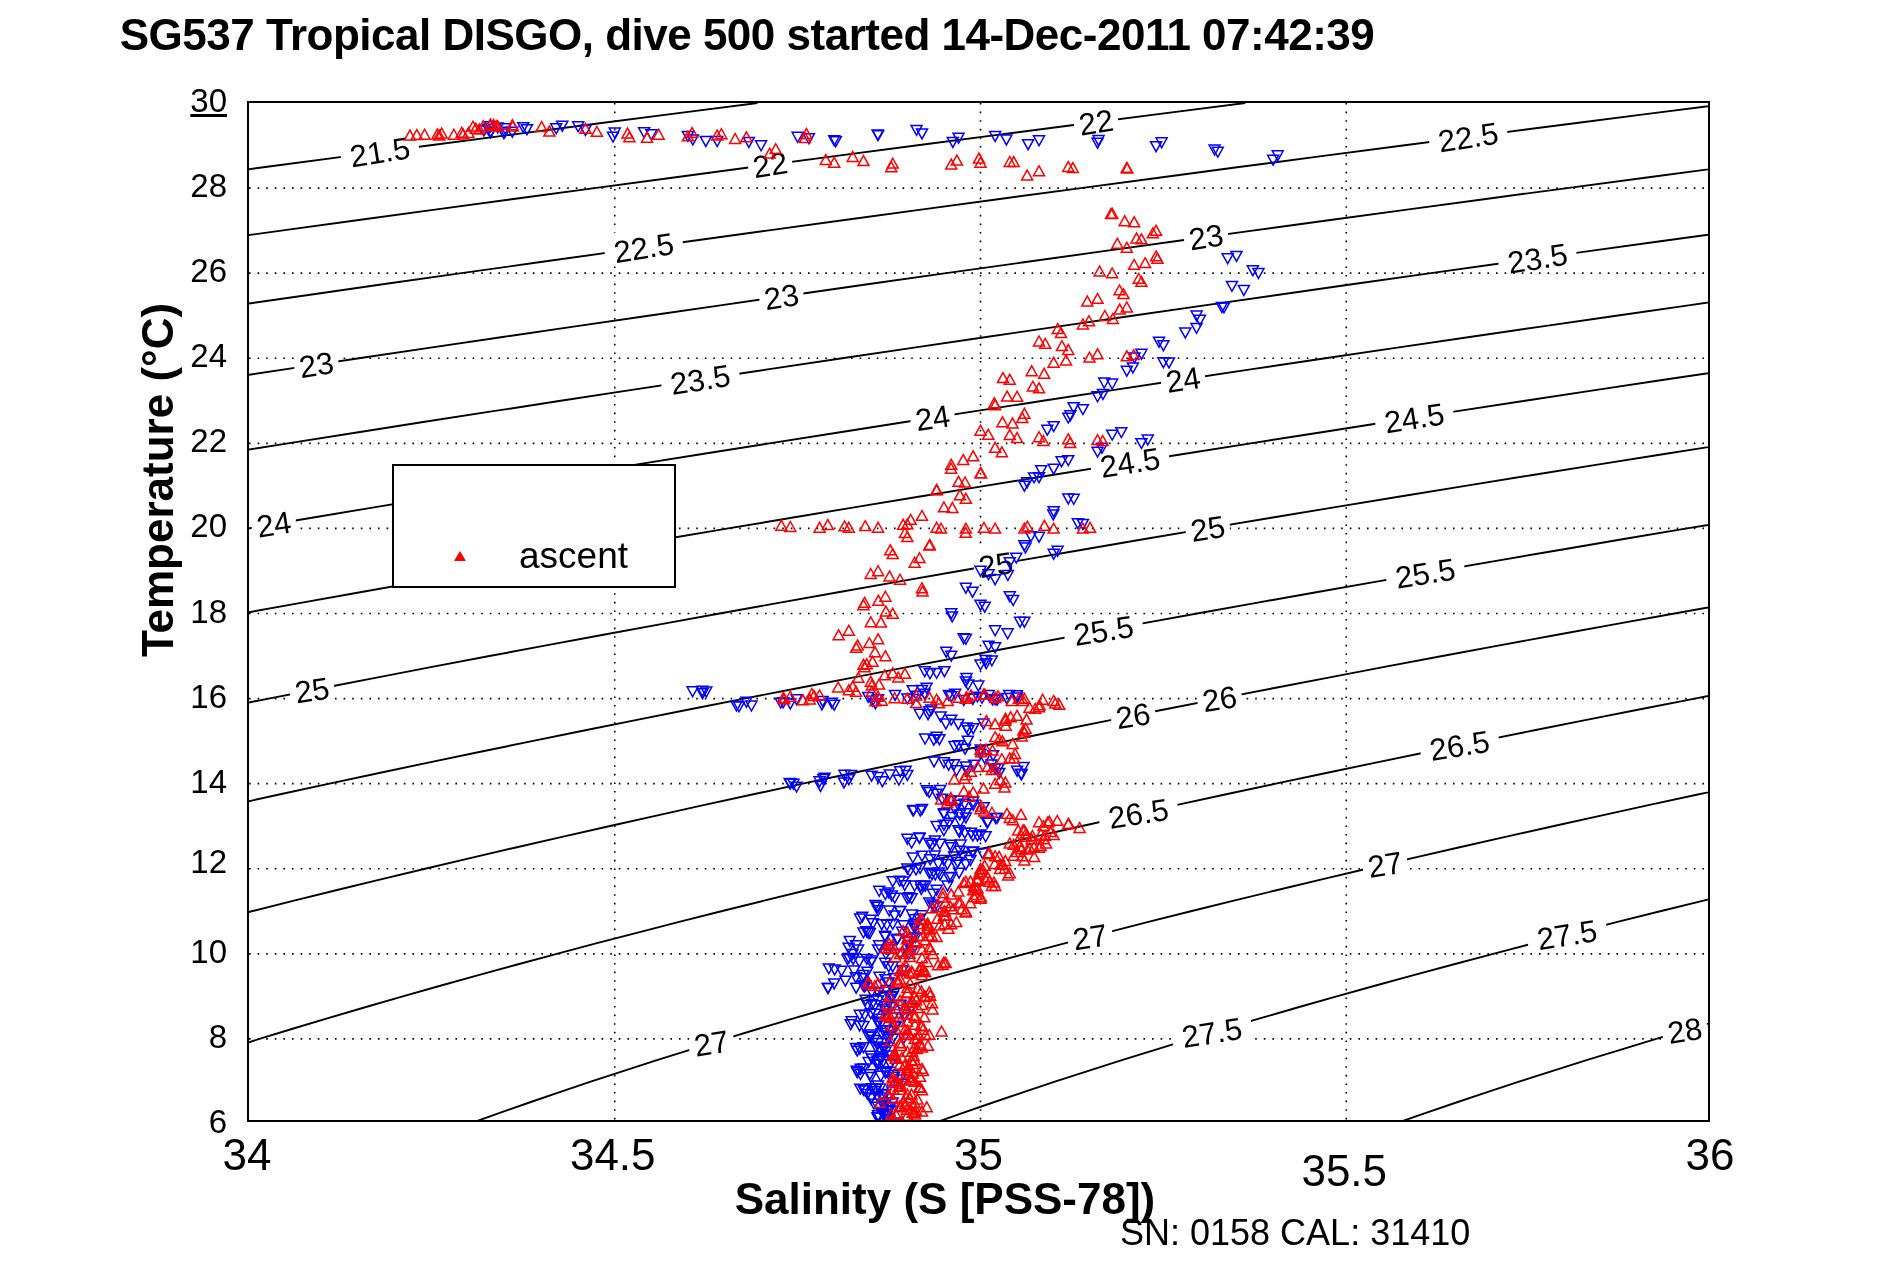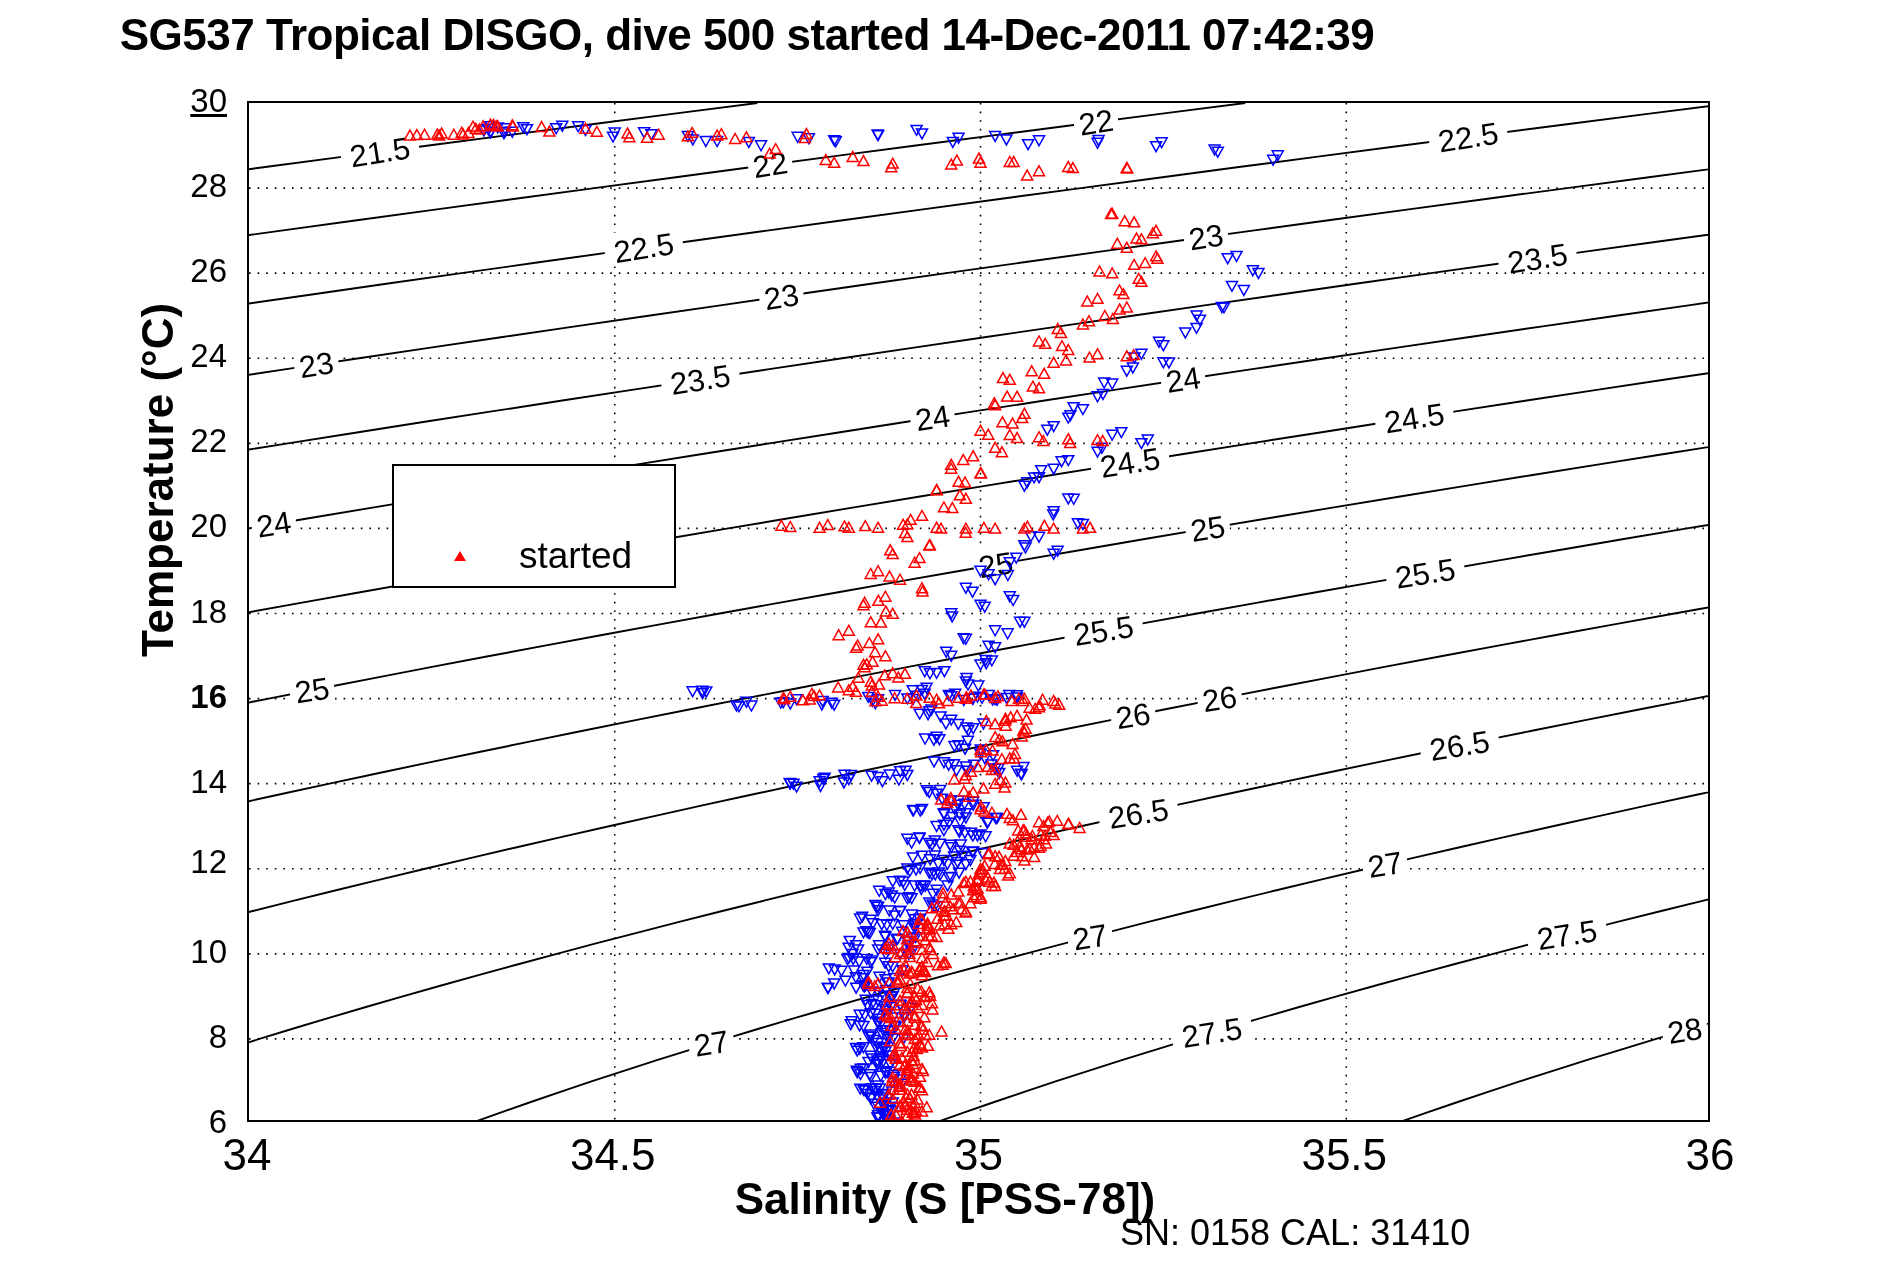--- a/index.html
+++ b/index.html
@@ -1279,40 +1279,40 @@
       </svg>
   </div>
 </div>
 
 <div id="yticks">
     <div class="ytick" style="top: 1122px;">6</div>
     <div class="ytick" style="top: 1036.92px;">8</div>
     <div class="ytick" style="top: 951.833px;">10</div>
     <div class="ytick" style="top: 862px;">12</div>
     <div class="ytick" style="top: 781.667px;">14</div>
-    <div class="ytick" style="top: 696.583px; font-weight: bold;">16</div>
+    <div class="ytick" style="top: 696.583px;">16</div>
     <div class="ytick" style="top: 611.5px;">18</div>
     <div class="ytick" style="top: 526.417px;">20</div>
     <div class="ytick" style="top: 441.333px;">22</div>
     <div class="ytick" style="top: 356.25px;">24</div>
     <div class="ytick" style="top: 271.167px;">26</div>
     <div class="ytick" style="top: 186.083px;">28</div>
     <div class="ytick" style="top: 101px; text-decoration: underline;">30</div>
   </div>
 
 <div id="xticks">
     <div class="xtick" style="left: 167px;">34</div>
     <div class="xtick" style="left: 532.75px;">34.5</div>
     <div class="xtick" style="left: 898.5px;">35</div>
-    <div class="xtick" style="left: 1264.25px;">35.5</div>
+    <div class="xtick" style="left: 1264.25px; margin-top: 16px;">35.5</div>
     <div class="xtick" style="left: 1630px;">36</div>
   </div>
 
 <div id="ylab">Temperature (°C)</div>
 <div id="xlab">Salinity (S [PSS-78])</div>
 <div id="sncal">SN: 0158  CAL: 31410</div>
 
 <div id="legend">
   <div class="lgrow" style="top:60px">
     <div class="lgmark up"></div>
-    <div class="lgtext">started</div>
+    <div class="lgtext">ascent</div>
   </div>
 </div>
 
 </body></html>

